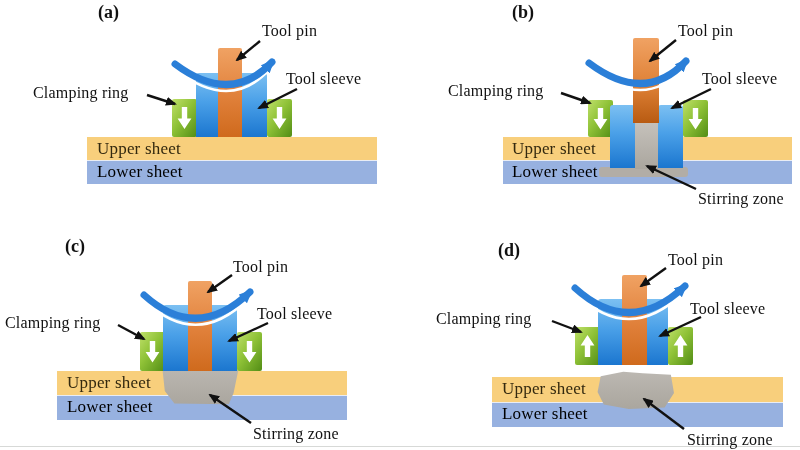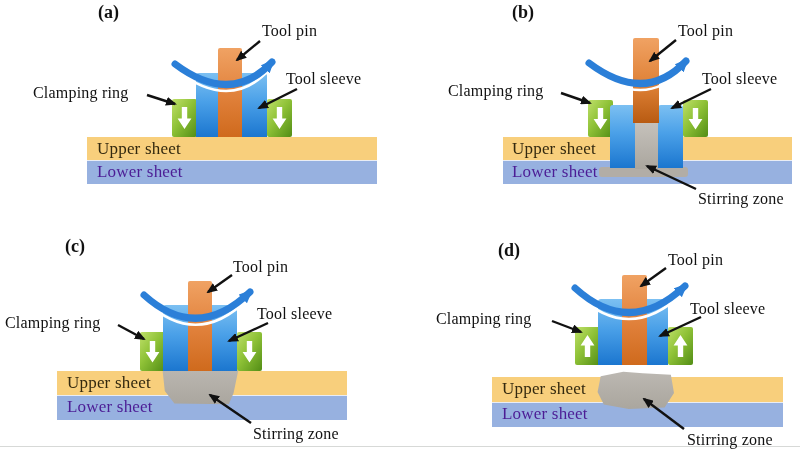--- a/index.html
+++ b/index.html
@@ -4,21 +4,21 @@
 <style>
   html,body{margin:0;padding:0;background:#ffffff;}
   .fig{position:relative;width:800px;height:450px;background:#ffffff;overflow:hidden;
        font-family:"Liberation Serif","DejaVu Serif",serif;}
   .panel{position:absolute;width:400px;height:225px;}
   .abs{position:absolute;}
   .panel-letter{font-size:18px;font-weight:700;color:#111;}
   .ann-label{font-size:16px;color:#111;white-space:nowrap;letter-spacing:.2px;}
   .sheet-label{font-size:17px;white-space:nowrap;letter-spacing:.2px;}
   .sheet-label.up{color:#33290f;}
-  .sheet-label.lo{color:#4c1d95;}
+  .sheet-label.lo{color:#000000;}
   .upper-sheet{background:#f8cf7c;}
   .lower-sheet{background:#97b1e0;border-top:1px solid #e9edf5;}
   .sleeve{background:linear-gradient(180deg,#7cc0f2 0%,#4aa0e8 45%,#1b76cf 100%);
           border-radius:3px 3px 0 0;}
   .pin{background:linear-gradient(180deg,#f0a263 0%,#e0803a 55%,#cf6a1d 100%);
        border-radius:2px 2px 0 0;}
   .panel-b .pin{background:linear-gradient(180deg,#f0a263 0%,#df8136 55%,#b85b12 100%);}
   .ring{background:linear-gradient(125deg,#bfe06a 0%,#8fc237 45%,#528d15 100%);
         border-radius:2px;display:flex;align-items:center;justify-content:center;}
   .block-arrow{width:15px;height:22px;background:#ffffff;}

